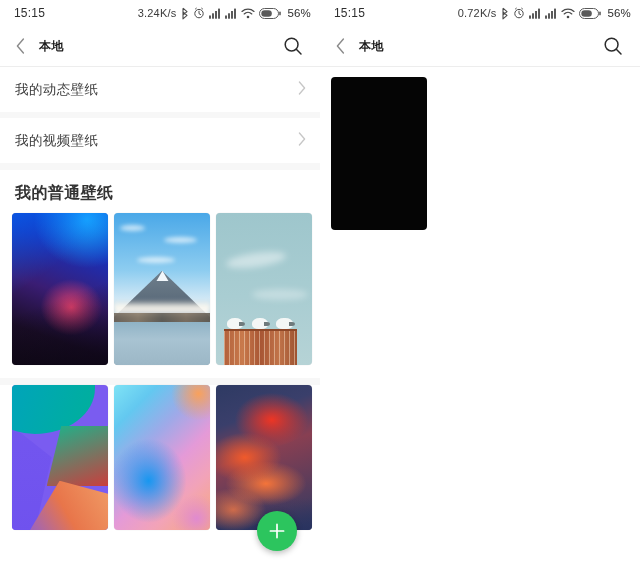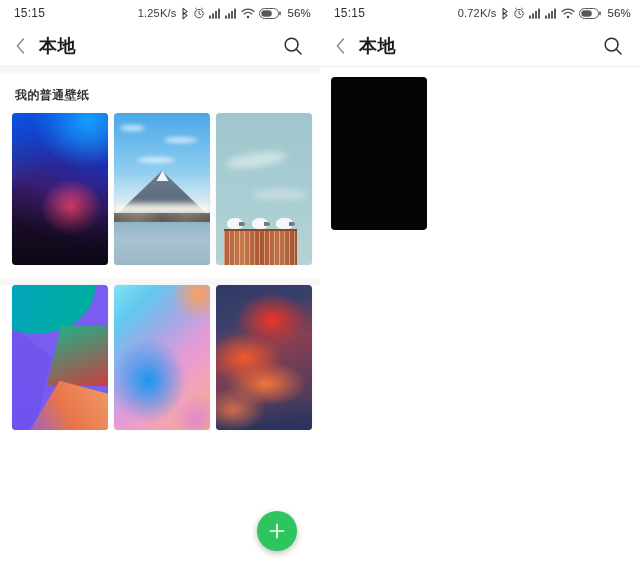--- a/index.html
+++ b/index.html
@@ -17,37 +17,37 @@
   .sb-speed { font-size:11px; color:#3a3a3a; margin-right:1px; }
   .sb-pct { font-size:11.5px; color:#2e2e2e; margin-left:2px; }
   .ic { display:inline-block; }
   .ic svg { display:block; }
 
   
   .navbar { height:40px; display:flex; align-items:center; padding:0 14px 0 16px;
     background:#fff; position:relative; }
   .nav-back { width:16px; height:22px; display:flex; align-items:center;
     justify-content:flex-start; cursor:pointer; }
-  .nav-title { font-size:18px; color:#1a1a1a; font-weight:600; margin-left:7px;
+  .nav-title { font-size:12px; color:#1a1a1a; font-weight:600; margin-left:7px;
     letter-spacing:.5px; }
   .nav-search { margin-left:auto; width:26px; height:26px; display:flex;
     align-items:center; justify-content:center; cursor:pointer; }
   .navsep { height:1px; background:#ededed; }
 
   
   .listwrap { background:#fff; }
   .row { height:45px; display:flex; align-items:center; padding:0 14px 0 15px;
     background:#fff; cursor:pointer; }
   .row-label { font-size:13.5px; color:#3c3c3c; letter-spacing:.4px; }
   .row-chev { margin-left:auto; }
   .rowgap { height:6px; background:#f7f7f7; }
 
   
   .secgap { height:7px; background:#f7f7f7; }
-  .sec-title { font-size:12px; color:#333; font-weight:700; letter-spacing:.4px;
+  .sec-title { font-size:16px; color:#333; font-weight:700; letter-spacing:.4px;
     padding:13px 0 9px 15px; }
   .grid { display:flex; gap:6px; padding:0 0 0 12px; }
   .thumb { width:96px; height:152px; border-radius:4px; overflow:hidden;
     position:relative; background:#ddd; cursor:pointer; flex:0 0 auto;
     box-shadow:0 0 0 .5px rgba(0,0,0,.04); }
   .thumb.sys { height:145px; }
   .layer { position:absolute; inset:0; }
 
   
   .w1 { background:
@@ -142,21 +142,21 @@
 </head>
 <body>
 
 <div class="screens">
 
   <div class="screen">
 
     <div class="statusbar">
       <span class="sb-time">15:15</span>
       <span class="sb-right">
-        <span class="sb-speed">1.25K/s</span>
+        <span class="sb-speed">3.24K/s</span>
         <span class="ic">
           <svg width="8" height="13" viewBox="0 0 8 13">
               <path d="M2 1.2 L6 4.6 L2 8 M2 5 L6 8.4 L2 11.8 L2 1.2" fill="none" stroke="#4a4a4a" stroke-width="1.1" stroke-linejoin="round"></path>
             </svg>
         </span>
         <span class="ic">
           <svg width="12" height="12" viewBox="0 0 12 12">
               <circle cx="6" cy="6.6" r="4.2" fill="none" stroke="#4a4a4a" stroke-width="1"></circle>
               <path d="M6 4.2 L6 6.7 L7.6 7.6" fill="none" stroke="#4a4a4a" stroke-width="1" stroke-linecap="round"></path>
               <path d="M2.2 2.1 L3.6 1" stroke="#4a4a4a" stroke-width="1"></path>
@@ -206,20 +206,39 @@
       <span class="nav-title">本地</span>
       <span class="nav-search">
         <svg width="20" height="20" viewBox="0 0 20 20">
             <circle cx="8.6" cy="8.6" r="6.4" fill="none" stroke="#2b2b2b" stroke-width="1.5"></circle>
             <path d="M13.3 13.3 L18 18" stroke="#2b2b2b" stroke-width="1.5" stroke-linecap="round"></path>
           </svg>
       </span>
     </div>
     <div class="navsep"></div>
 
+    <div class="listwrap">
+      <div class="row">
+        <span class="row-label">我的动态壁纸</span>
+        <span class="row-chev">
+          <svg width="8" height="14" viewBox="0 0 8 14">
+              <path d="M1.4 1 L6.6 7 L1.4 13" fill="none" stroke="#c6c6c6" stroke-width="1.3" stroke-linecap="round" stroke-linejoin="round"></path>
+            </svg>
+        </span>
+      </div>
+      <div class="rowgap"></div>
+      <div class="row">
+        <span class="row-label">我的视频壁纸</span>
+        <span class="row-chev">
+          <svg width="8" height="14" viewBox="0 0 8 14">
+              <path d="M1.4 1 L6.6 7 L1.4 13" fill="none" stroke="#c6c6c6" stroke-width="1.3" stroke-linecap="round" stroke-linejoin="round"></path>
+            </svg>
+        </span>
+      </div>
+    </div>
 
     <div class="secgap"></div>
 
     <div>
       <div class="sec-title">我的普通壁纸</div>
       <div class="grid">
         <div class="thumb">
           <div class="layer w1"></div>
         </div>
         <div class="thumb">

